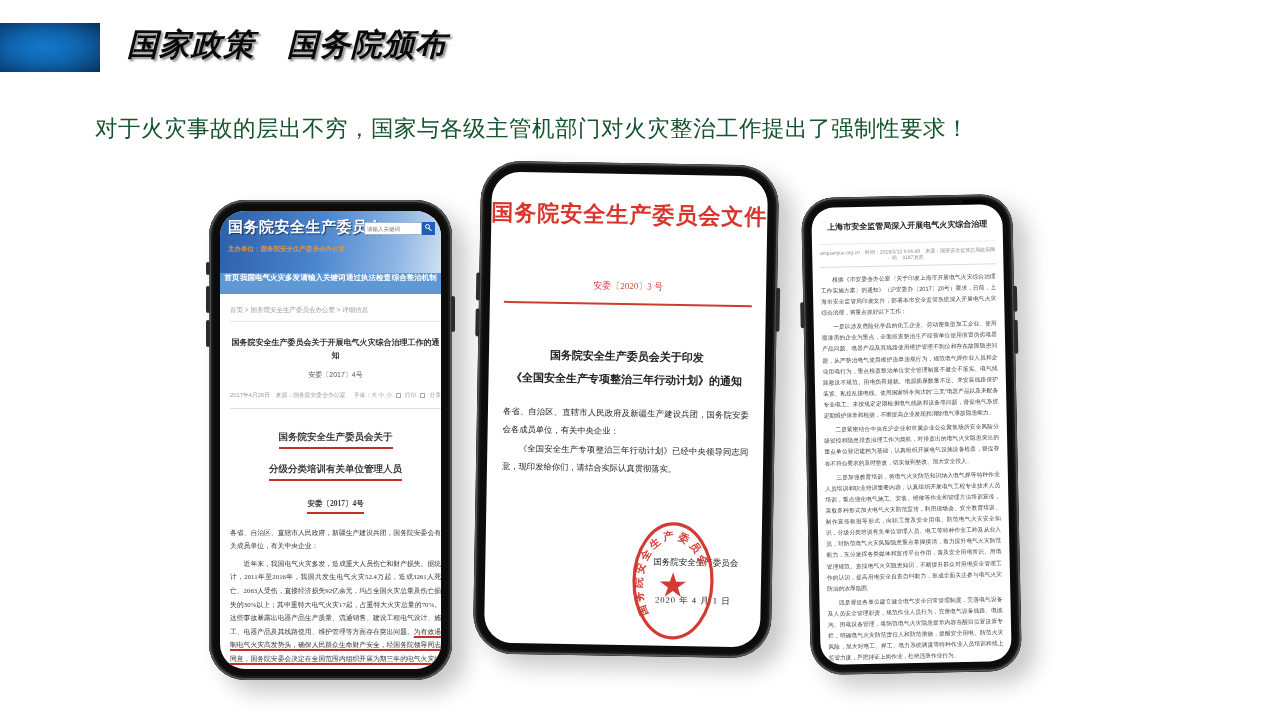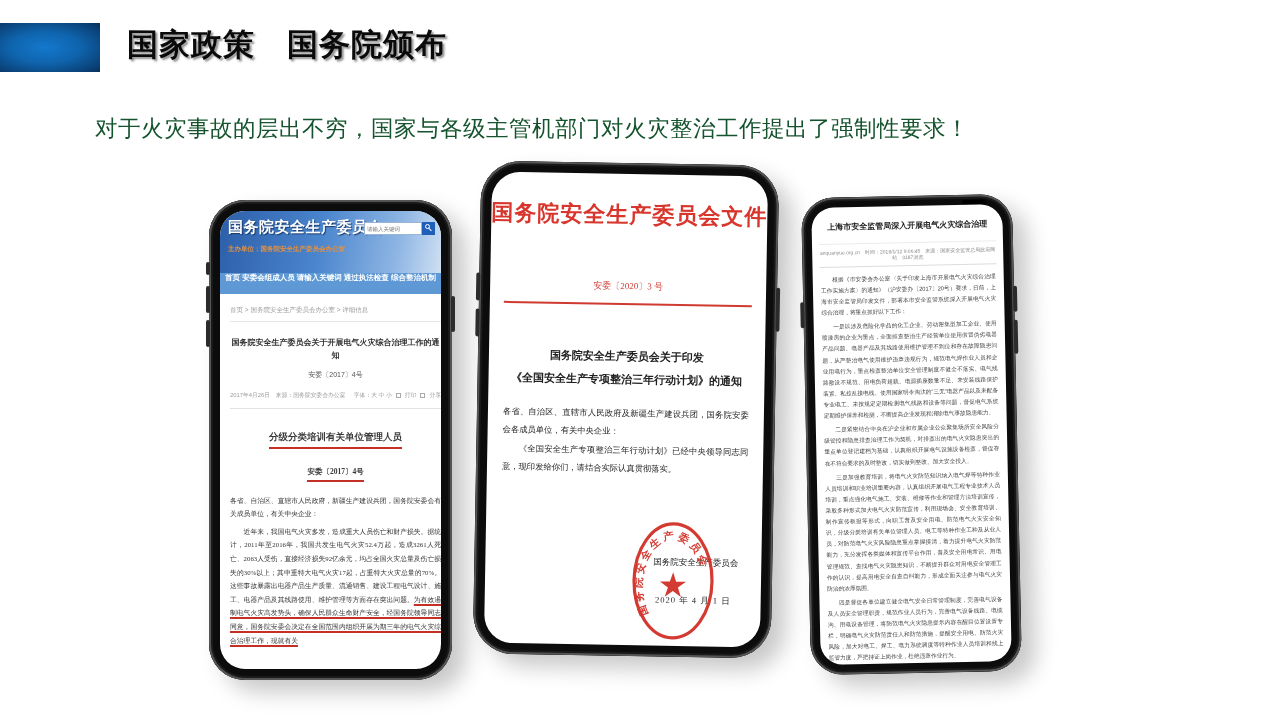--- a/index.html
+++ b/index.html
@@ -13,20 +13,21 @@
   
   .accent-bar {
     position:absolute; left:0; top:23px; width:100px; height:49px;
     background:radial-gradient(ellipse at 45% 50%, #1478cd 0%, #0f64ad 45%, #0a4076 85%, #083055 100%);
   }
   .slide-title {
     position:absolute; left:127px; top:24px;
     font-size:31px; font-weight:bold; color:#0a0a0a;
     text-shadow:2px 2px 2px rgba(110,110,110,.75);
     letter-spacing:1px;
+    font-style:italic;
   }
   .slide-subtitle {
     position:absolute; left:95px; top:113px;
     font-size:22.5px; color:#14532d; letter-spacing:.5px;
   }
 
   
   .phone {
     position:absolute; background:#0c0c0c; border-radius:36px;
     box-shadow: inset 0 0 0 2px #555, inset 0 0 0 4px #1a1a1a,
@@ -148,21 +149,21 @@
           <input type="text" placeholder="请输入关键词" style="">
           <button class="search-btn">
             <span class="mag"></span>
           </button>
         </div>
         <div class="web-site-sub">主办单位：国务院安全生产委员会办公室</div>
       </div>
 
       <div class="web-nav">
         <span>首页</span>
-        <span>安委会组成人员</span>
+        <span>我国电气火灾多发</span>
         <span>请输入关键词</span>
         <span>通过执法检查</span>
         <span>综合整治机制</span>
       </div>
 
       <div class="web-content">
         <div class="breadcrumb">首页 &gt; 国务院安全生产委员会办公室 &gt; 详细信息</div>
         <div class="web-doc-title">国务院安全生产委员会关于开展电气火灾综合治理工作的通知</div>
         <div class="web-doc-no">安委〔2017〕4号</div>
         <div class="web-meta">
@@ -171,20 +172,21 @@
             <span>字体：大 中 小</span>
             <span class="mini-ic"></span>
             <span>打印</span>
             <span class="mini-ic"></span>
             <span>分享</span>
           </span>
         </div>
         <div class="web-divider"></div>
 
         <div class="red-head">
+          <div><span class="ln ln1">国务院安全生产委员会关于</span></div>
           <div><span class="ln ln2">分级分类培训有关单位管理人员</span></div>
           <div><span class="ln ln3">安委〔2017〕4号</span></div>
         </div>
 
         <div class="web-body">
           <p>各省、自治区、直辖市人民政府，新疆生产建设兵团，国务院安委会有关成员单位，有关中央企业：</p>
           <p class="indent">
             <span>近年来，我国电气火灾多发，造成重大人员伤亡和财产损失。据统计，2011年至2016年，我国共发生电气火灾52.4万起，造成3261人死亡、2063人受伤，直接经济损失92亿余元，均占全国火灾总量及伤亡损失的30%以上；其中重特大电气火灾17起，占重特大火灾总量的70%。这些事故暴露出电器产品生产质量、流通销售、建设工程电气设计、施工、电器产品及其线路使用、维护管理等方面存在突出问题。</span><span class="red-underline">为有效遏制电气火灾高发势头，确保人民群众生命财产安全，经国务院领导同志同意，国务院安委会决定在全国范围内组织开展为期三年的电气火灾综合治理工作，现就有关</span>
           </p>
         </div>

